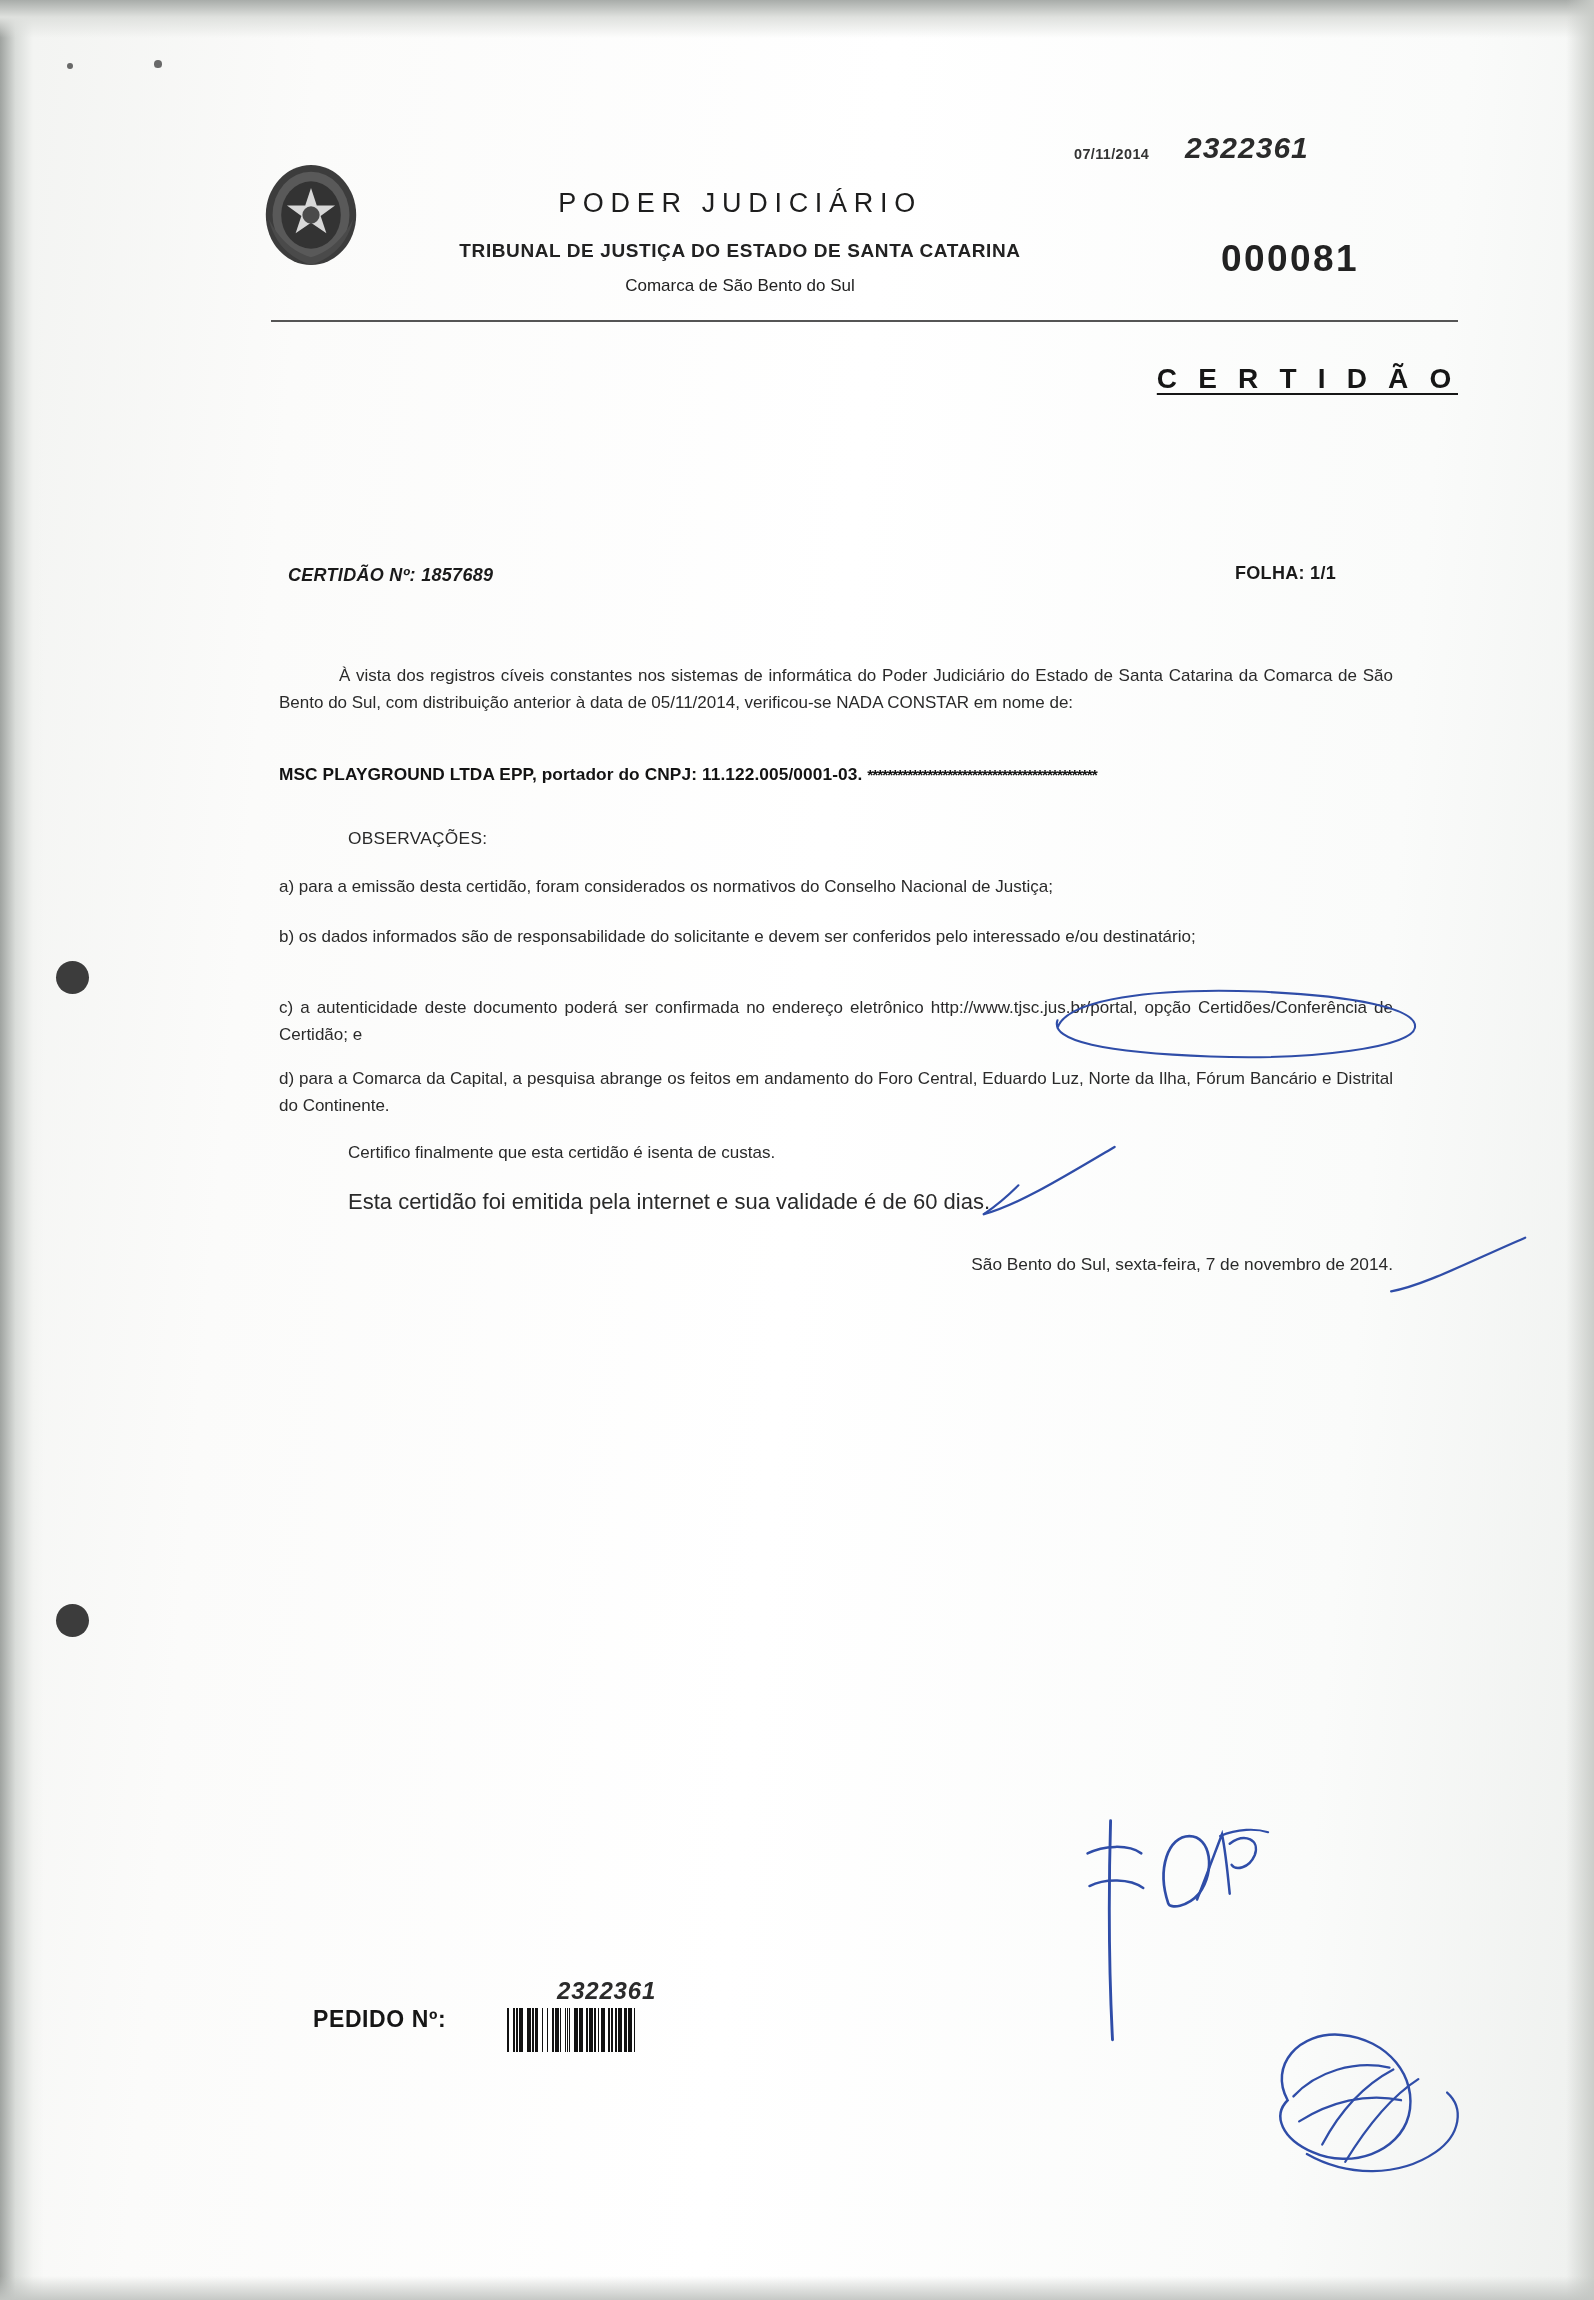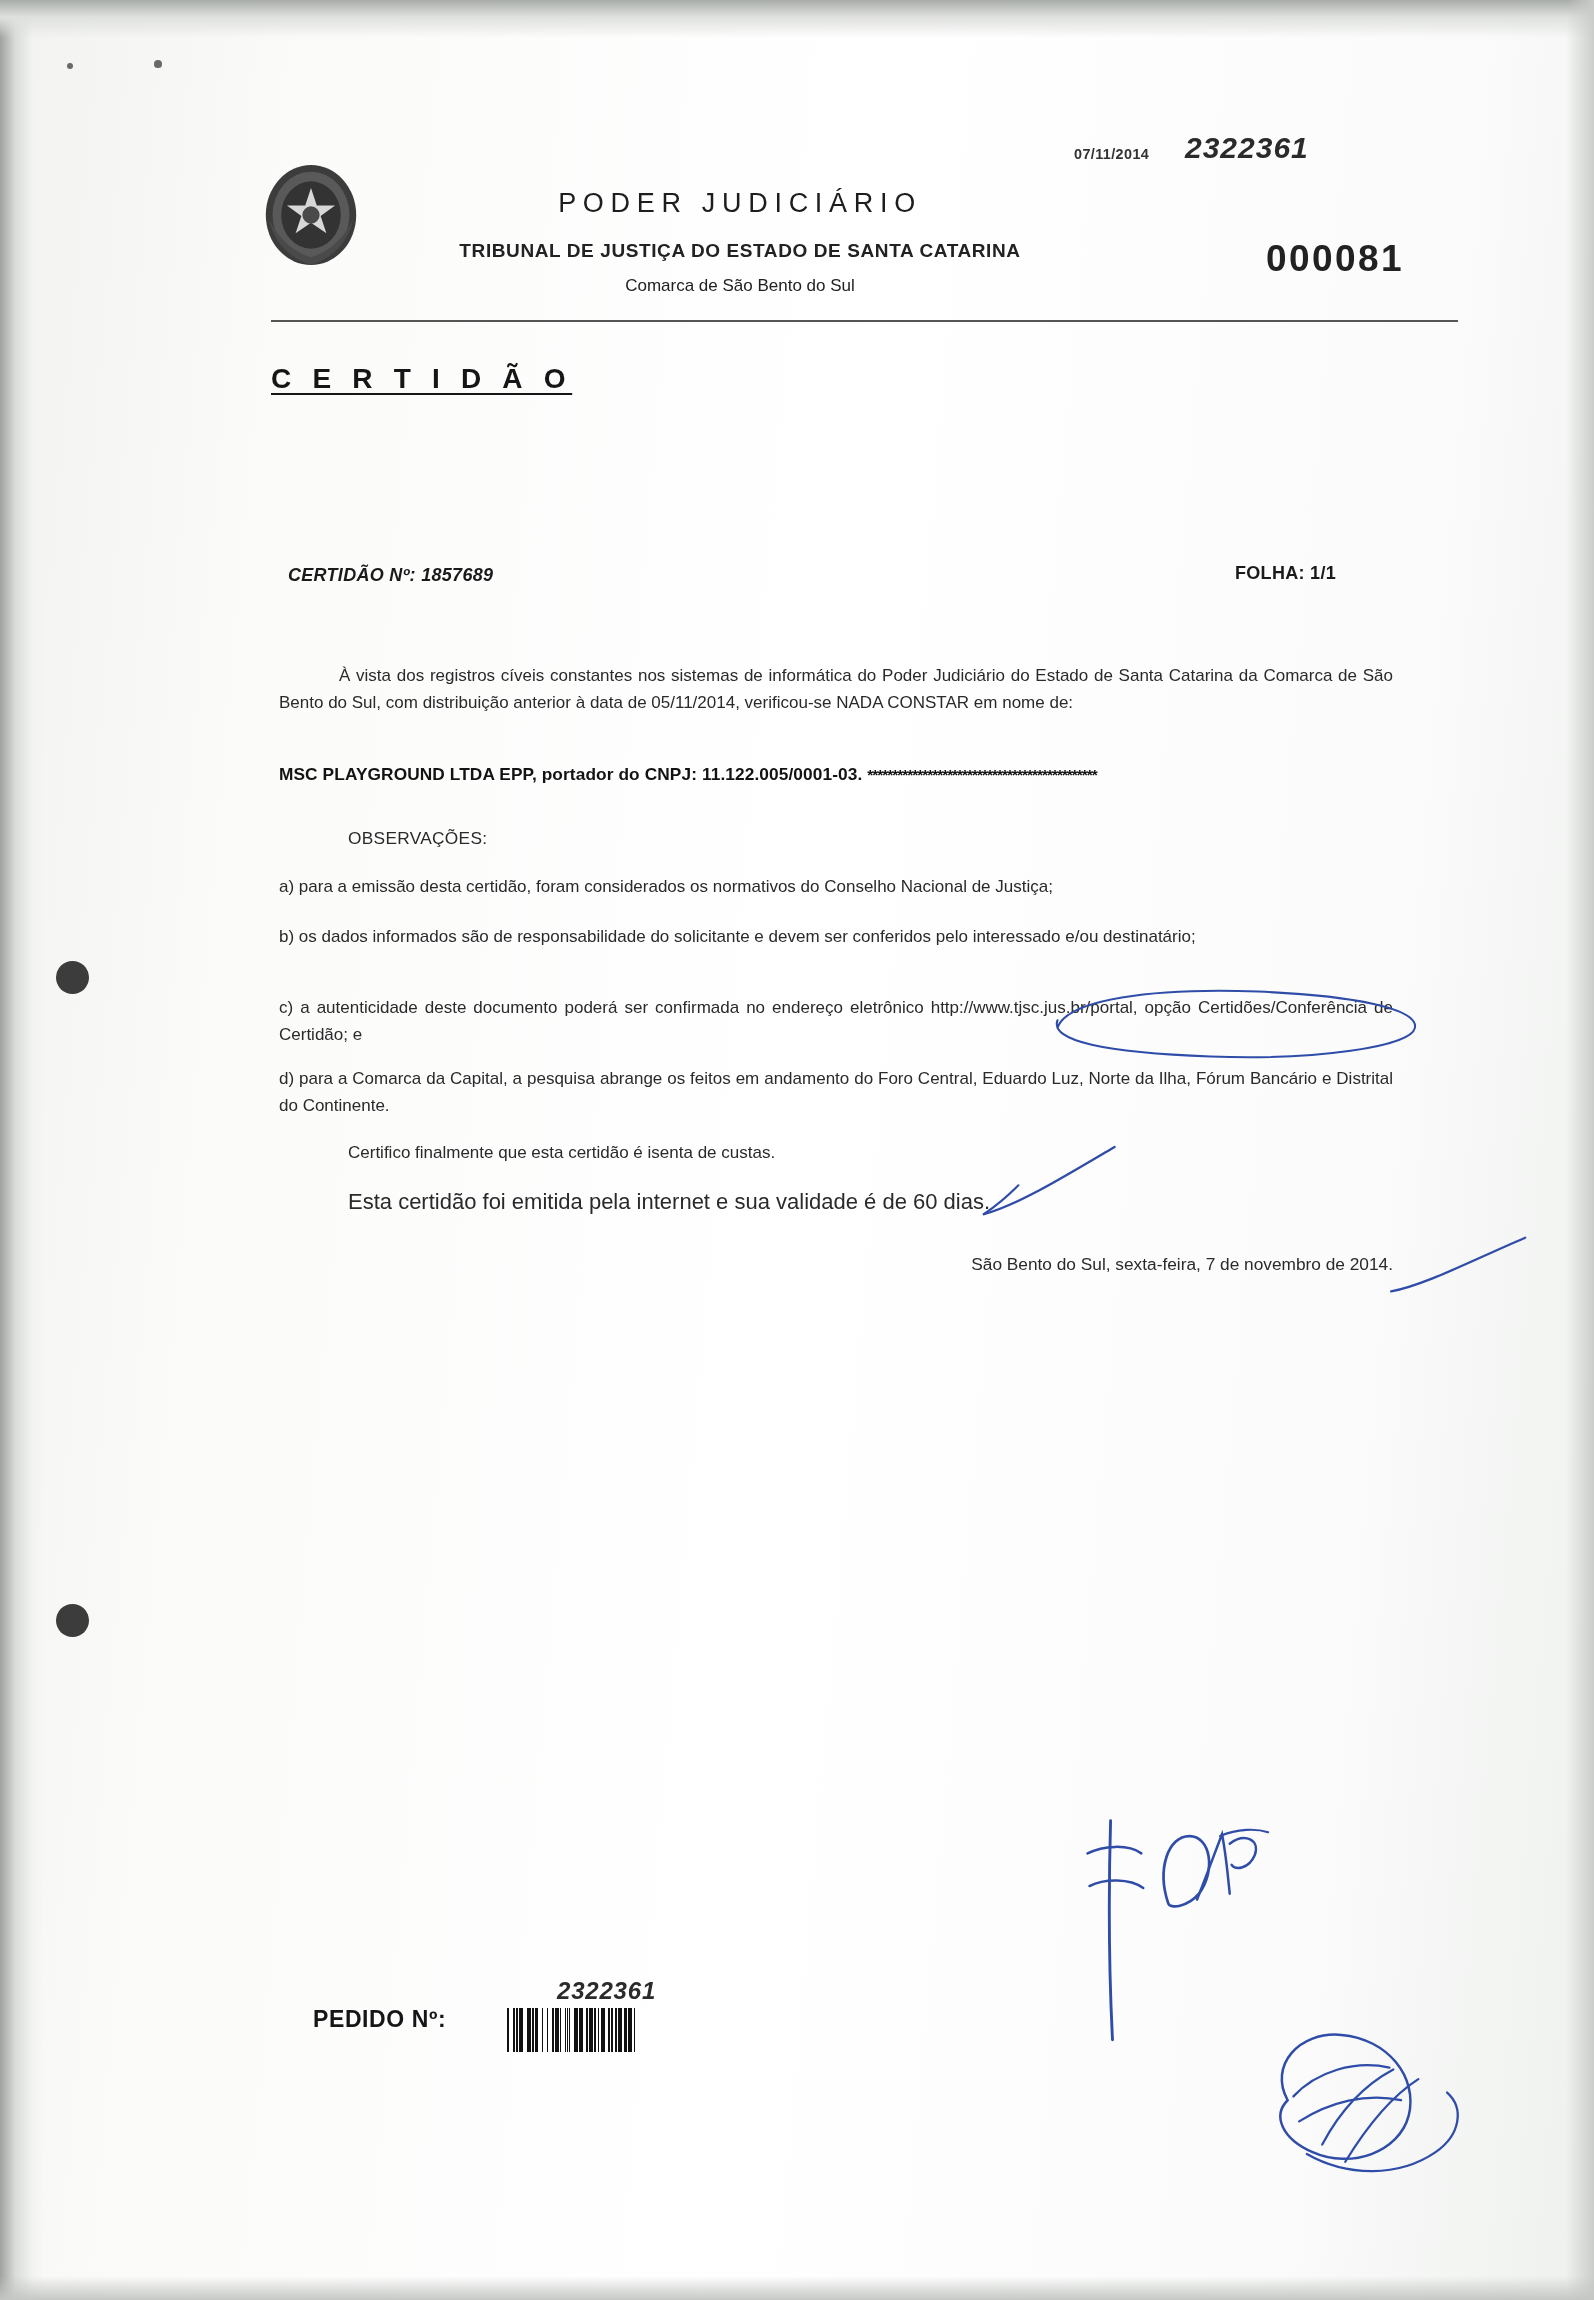--- a/index.html
+++ b/index.html
@@ -76,21 +76,21 @@
     position: absolute;
     left: 1185px; top: 131px;
     font-size: 30px;
     font-style: italic;
     font-weight: bold;
     color: #2b2b2b;
     letter-spacing: 1px;
   }
   .seq-number {
     position: absolute;
-    left: 1266px; top: 238px;
+    left: 1221px; top: 238px;
     font-size: 37px;
     font-weight: bold;
     letter-spacing: 2.4px;
     color: #222;
   }
   .brasao {
     position: absolute;
     left: 261px; top: 161px;
     width: 100px; height: 108px;
   }
@@ -127,21 +127,21 @@
     position: absolute;
     left: 271px; top: 320px;
     width: 1187px; height: 1.9px;
     background: #555;
   }
 
   .cert-title {
     position: absolute;
     left: 271px; top: 363px;
     width: 1187px;
-    text-align: left;
+    text-align: right;
     font-size: 28px;
     font-weight: bold;
     letter-spacing: 6.7px;
     color: #161616;
     text-decoration: underline;
     text-underline-offset: 4.8px;
   }
   .cert-subtitle {
     position: absolute;
     left: 271px; top: 415px;

